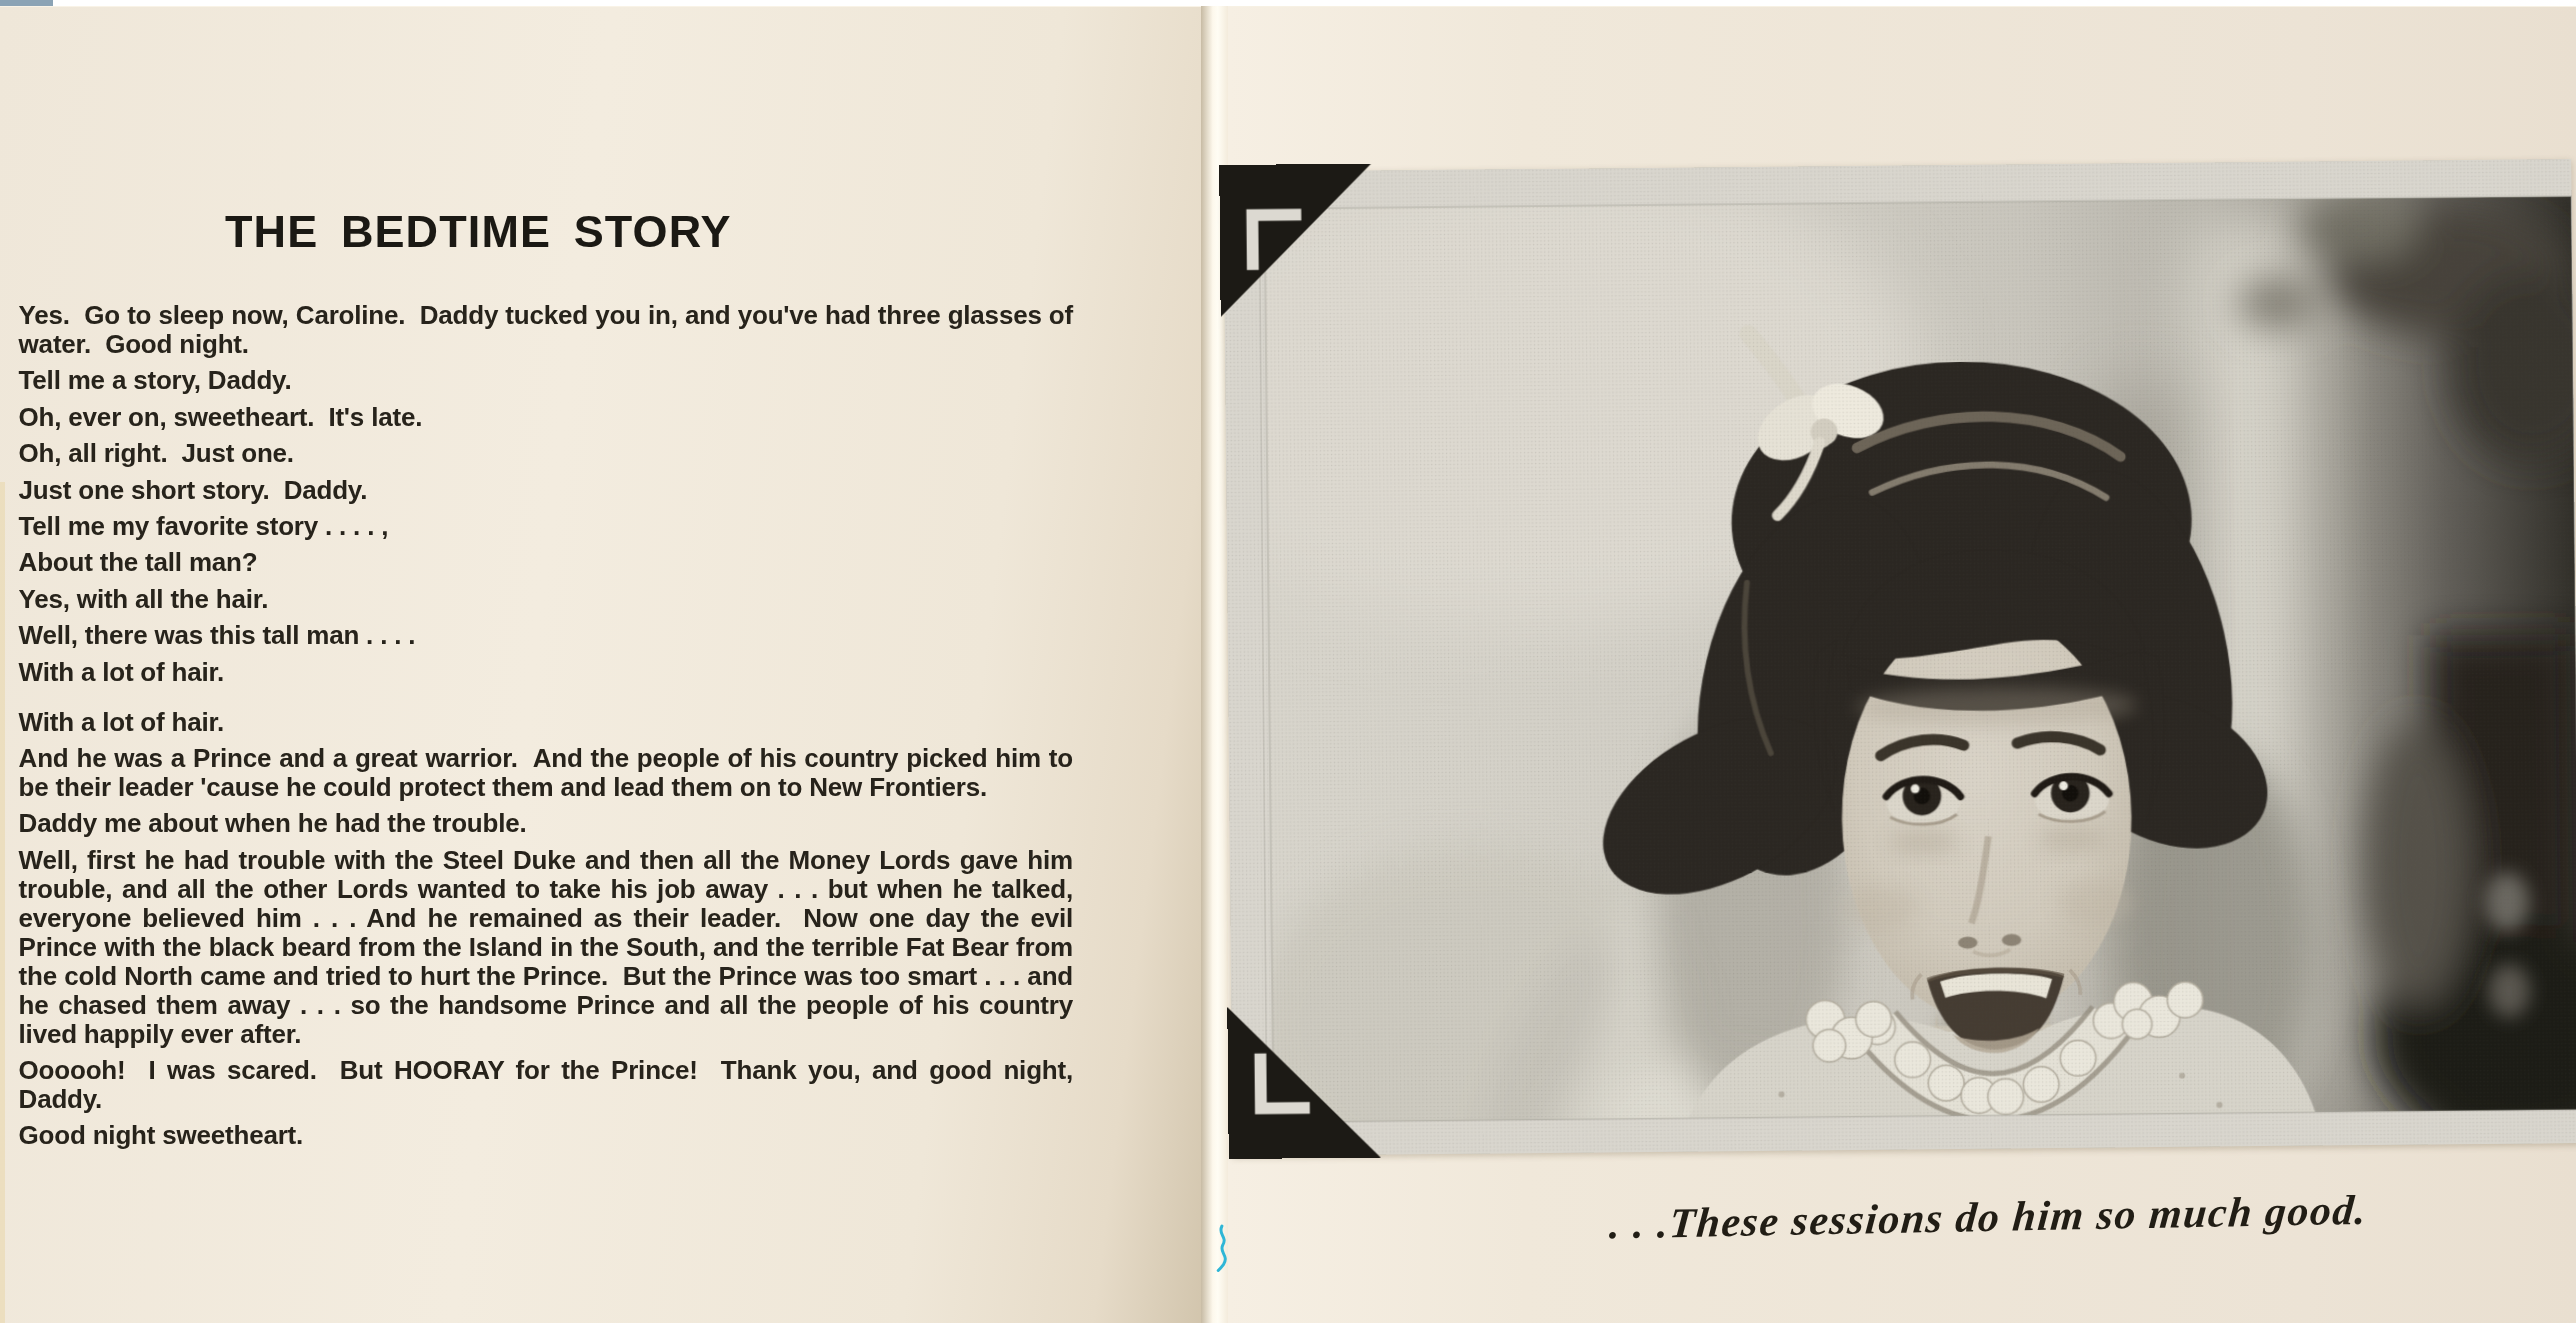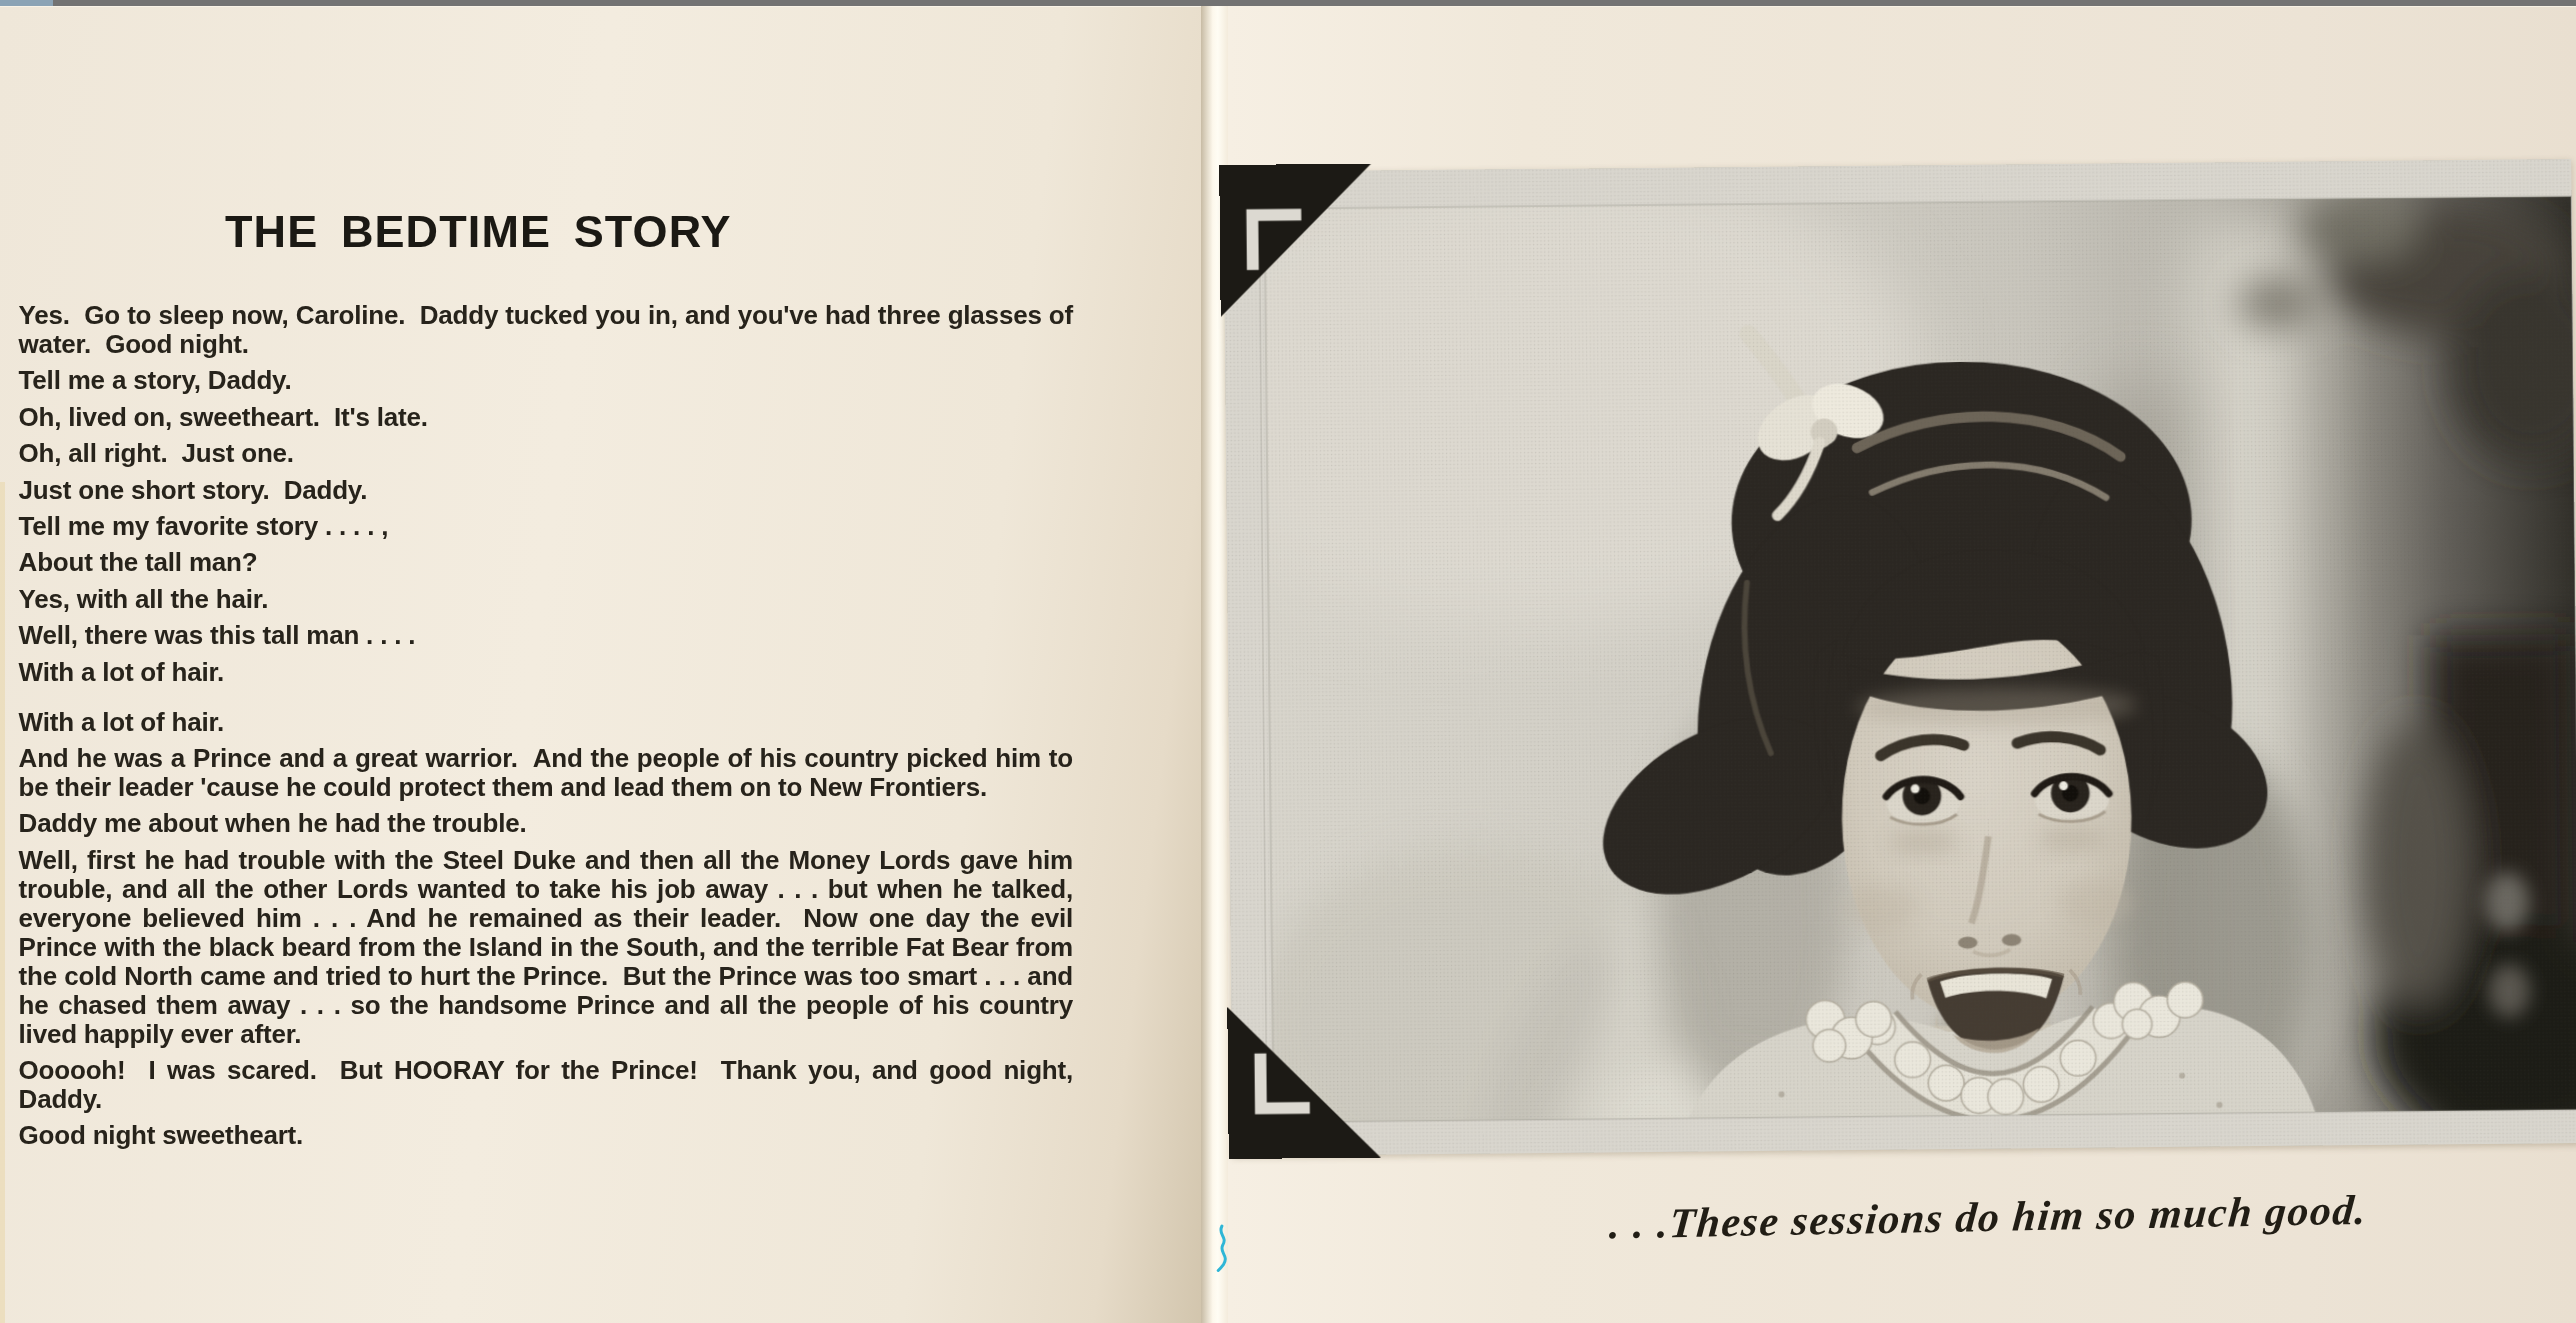--- a/index.html
+++ b/index.html
@@ -1,16 +1,16 @@
 <!DOCTYPE html>
 <html style="font-size:12px"><head>
 <meta charset="utf-8">
 <style>
   html,body{margin:0;padding:0;background:#45464a;}
-  .scan{position:relative;width:2576px;height:1324px;overflow:hidden;background:#737373;
+  .scan{position:relative;width:2576px;height:1324px;overflow:hidden;background:#ffffff;
         font-family:"Liberation Sans","DejaVu Sans",sans-serif;}
   .strip-blue{position:absolute;left:0;top:0;width:53px;height:6.7px;background:#8ba3b5;}
 
   
   .page-left{position:absolute;left:0;top:6px;width:1202px;height:1318px;
      background:linear-gradient(97deg,#efe7d9 0%,#f3ecdf 45%,#efe7d8 78%,#e6dbc8 92%,#d2c5ad 100%);
      border-top:1.5px solid #f9f3e7;}
   .left-edge{position:absolute;left:0;top:475px;width:4.5px;height:843px;background:#e6d39e;opacity:.45;}
   .page-title{position:absolute;top:202px;left:225px;margin:0;font-size:45px;line-height:1;
      font-weight:bold;letter-spacing:1.1px;word-spacing:9px;color:#1b1914;}
@@ -46,21 +46,21 @@
 <div class="scan">
 
   <div class="strip-blue"></div>
 
   <div class="page-left">
     <div class="left-edge"></div>
     <h1 class="page-title">THE BEDTIME STORY</h1>
     <div class="dialogue">
       <p class="multiline">Yes.  Go to sleep now, Caroline.  Daddy tucked you in, and you've had three glasses of water.  Good night.</p>
       <p>Tell me a story, Daddy.</p>
-      <p>Oh, lived on, sweetheart.  It's late.</p>
+      <p>Oh, ever on, sweetheart.  It's late.</p>
       <p>Oh, all right.  Just one.</p>
       <p>Just one short story.  Daddy.</p>
       <p>Tell me my favorite story . . . . ,</p>
       <p>About the tall man?</p>
       <p>Yes, with all the hair.</p>
       <p>Well, there was this tall man . . . .</p>
       <p>With a lot of hair.</p>
       <p class="gap">With a lot of hair.</p>
       <p class="multiline">And he was a Prince and a great warrior.  And the people of his country picked him to be their leader 'cause he could protect them and lead them on to New Frontiers.</p>
       <p>Daddy me about when he had the trouble.</p>

